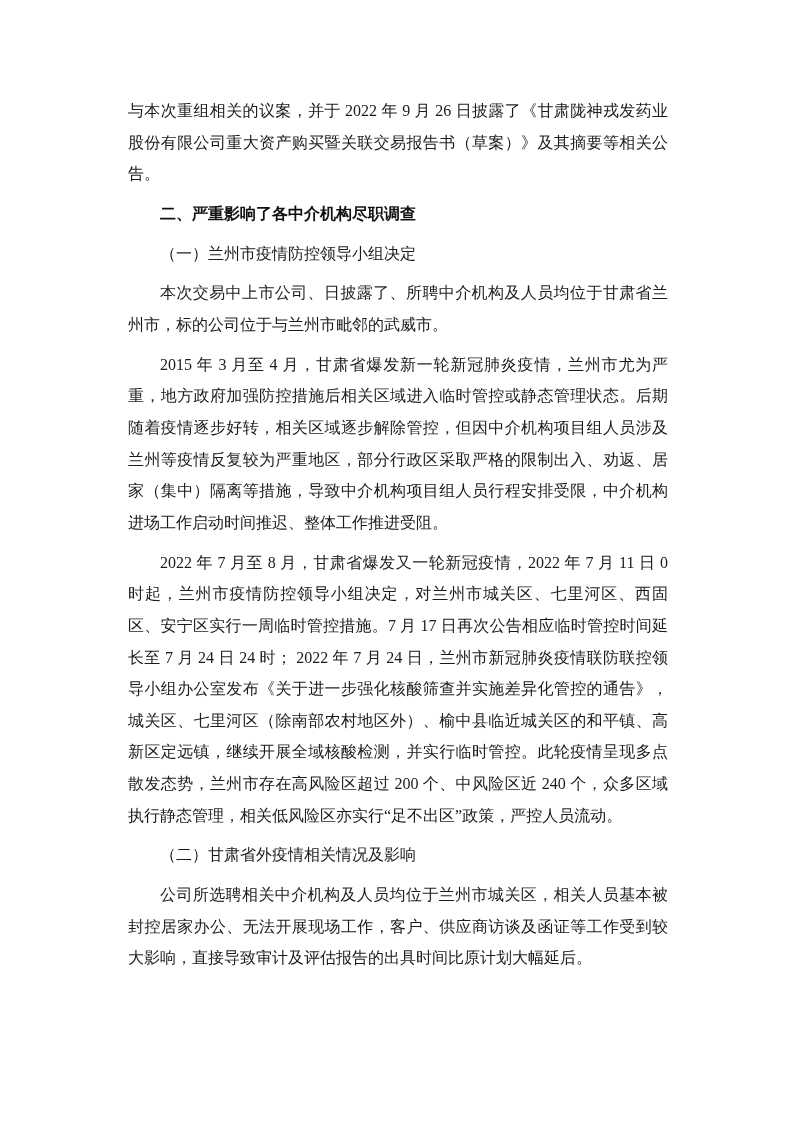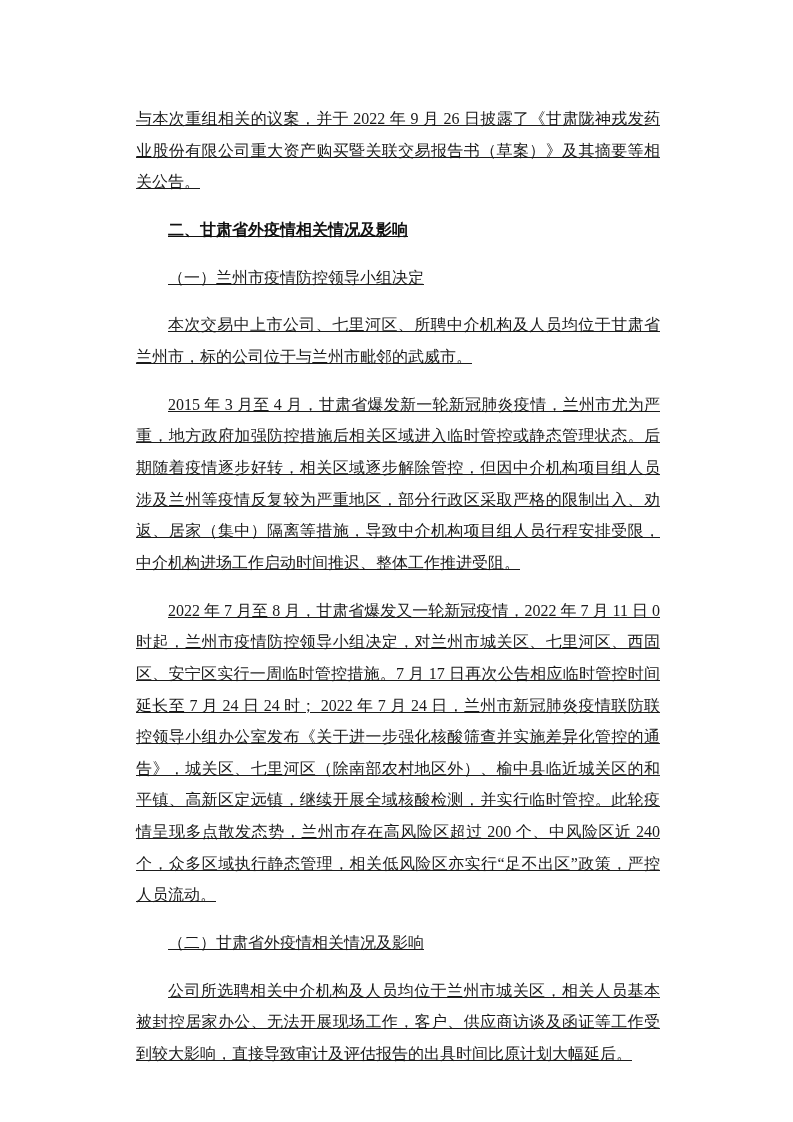--- a/index.html
+++ b/index.html
@@ -19,41 +19,40 @@
     left: 120px;
     top: 87px;
     width: 556px;
     font-family: "Liberation Serif", "DejaVu Serif", serif;
     font-size: 16px;
     line-height: 31.65px;
     color: #1b1b1b;
     text-align: justify;
   }
   .content p {
-    margin: 16px;
+    margin: 8px;
     padding: 0;
-    text-decoration: underline;
   }
   .content p.indent {
     text-indent: 2em;
   }
   .content p.heading {
     font-family: "Liberation Sans", "DejaVu Sans", sans-serif;
     font-weight: bold;
     text-indent: 2em;
     color: #111111;
   }
 </style>
 </head>
 <body>
 
 <div class="page">
   <div class="content">
     <p>与本次重组相关的议案，并于 2022 年 9 月 26 日披露了《甘肃陇神戎发药业股份有限公司重大资产购买暨关联交易报告书（草案）》及其摘要等相关公告。</p>
-    <p class="heading">二、甘肃省外疫情相关情况及影响</p>
+    <p class="heading">二、严重影响了各中介机构尽职调查</p>
     <p class="indent">（一）兰州市疫情防控领导小组决定</p>
-    <p class="indent">本次交易中上市公司、七里河区、所聘中介机构及人员均位于甘肃省兰州市，标的公司位于与兰州市毗邻的武威市。</p>
+    <p class="indent">本次交易中上市公司、日披露了、所聘中介机构及人员均位于甘肃省兰州市，标的公司位于与兰州市毗邻的武威市。</p>
     <p class="indent">2015 年 3 月至 4 月，甘肃省爆发新一轮新冠肺炎疫情，兰州市尤为严重，地方政府加强防控措施后相关区域进入临时管控或静态管理状态。后期随着疫情逐步好转，相关区域逐步解除管控，但因中介机构项目组人员涉及兰州等疫情反复较为严重地区，部分行政区采取严格的限制出入、劝返、居家（集中）隔离等措施，导致中介机构项目组人员行程安排受限，中介机构进场工作启动时间推迟、整体工作推进受阻。</p>
     <p class="indent">2022 年 7 月至 8 月，甘肃省爆发又一轮新冠疫情，2022 年 7 月 11 日 0 时起，兰州市疫情防控领导小组决定，对兰州市城关区、七里河区、西固区、安宁区实行一周临时管控措施。7 月 17 日再次公告相应临时管控时间延长至 7 月 24 日 24 时； 2022 年 7 月 24 日，兰州市新冠肺炎疫情联防联控领导小组办公室发布《关于进一步强化核酸筛查并实施差异化管控的通告》，城关区、七里河区（除南部农村地区外）、榆中县临近城关区的和平镇、高新区定远镇，继续开展全域核酸检测，并实行临时管控。此轮疫情呈现多点散发态势，兰州市存在高风险区超过 200 个、中风险区近 240 个，众多区域执行静态管理，相关低风险区亦实行“足不出区”政策，严控人员流动。</p>
     <p class="indent">（二）甘肃省外疫情相关情况及影响</p>
     <p class="indent">公司所选聘相关中介机构及人员均位于兰州市城关区，相关人员基本被封控居家办公、无法开展现场工作，客户、供应商访谈及函证等工作受到较大影响，直接导致审计及评估报告的出具时间比原计划大幅延后。</p>
   </div>
 </div>
 
 </body></html>

